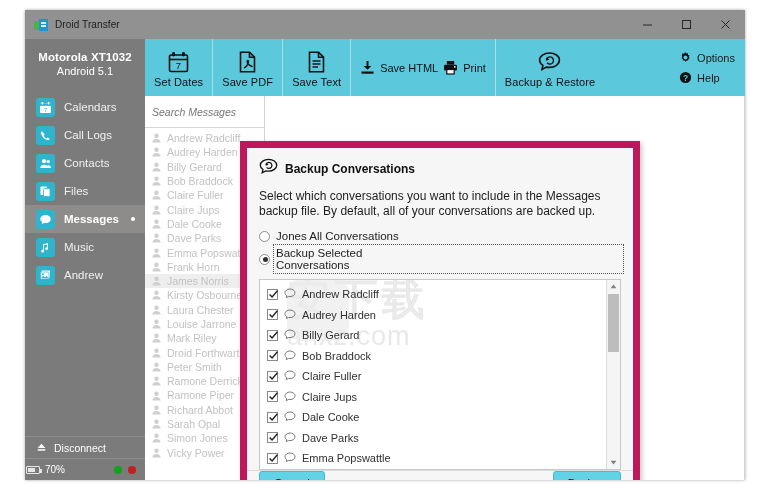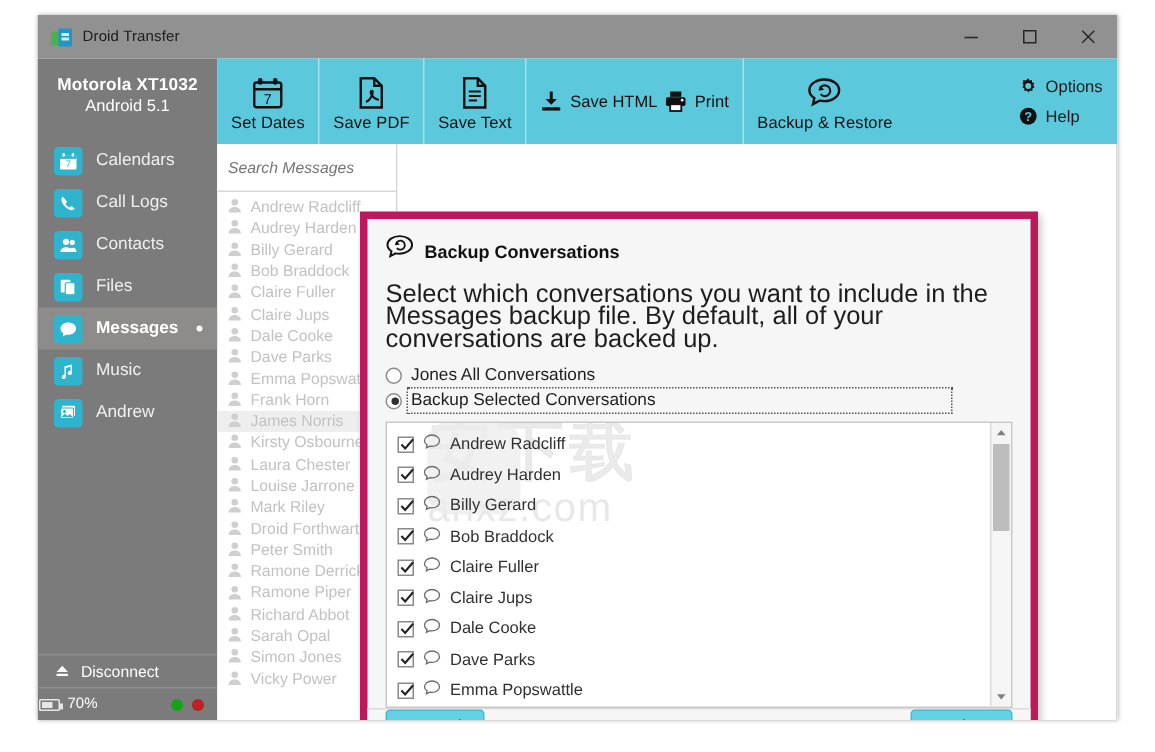--- a/index.html
+++ b/index.html
@@ -149,30 +149,30 @@
   .thread { flex: 1; background: #ffffff; position: relative; }
   .thread-note {
     position: absolute; left: 8px; top: 193px; font-size: 10.5px; color: #9a9a9a;
   }
   .thread-right-edge {
     position: absolute; right: 0; top: 0; bottom: 0; width: 1px; background: #d3d3d3;
   }
   
   .overlay { position: absolute; left: 0; top: 0; right: 0; bottom: 0; }
   .modal {
-    position: absolute; left: 95px; top: 45px; width: 452px; height: 357px;
-    background: #f6f6f6; border: 5px solid #be185d;
+    position: absolute; left: 95px; top: 45px; width: 400px; height: 357px;
+    background: #f6f6f6; border: 7px solid #be185d;
     box-shadow: 2px 2px 5px rgba(0,0,0,.22);
     display: flex; flex-direction: column;
   }
   .modal-body { padding: 10px 12px 0 12px; flex: 1; display: flex; flex-direction: column; }
   .modal-head { display: flex; align-items: center; gap: 7px; }
   .modal-head-title { font-size: 12px; font-weight: bold; color: #111; }
   .modal-desc {
-    font-size: 17px; color: #1d1d1d; line-height: 15px; margin-top: 9px;
+    font-size: 12px; color: #1d1d1d; line-height: 15px; margin-top: 9px;
   }
   .radio-row { display: flex; align-items: center; margin-top: 11px; }
   .radio-row.second { margin-top: 5px; }
   .rb {
     width: 11px; height: 11px; border-radius: 50%; border: 1px solid #8d8d8d;
     background: #fff; position: relative; flex: 0 0 11px;
   }
   .rb.on::after {
     content: ''; position: absolute; left: 2.5px; top: 2.5px;
     width: 5px; height: 5px; border-radius: 50%; background: #303030;

